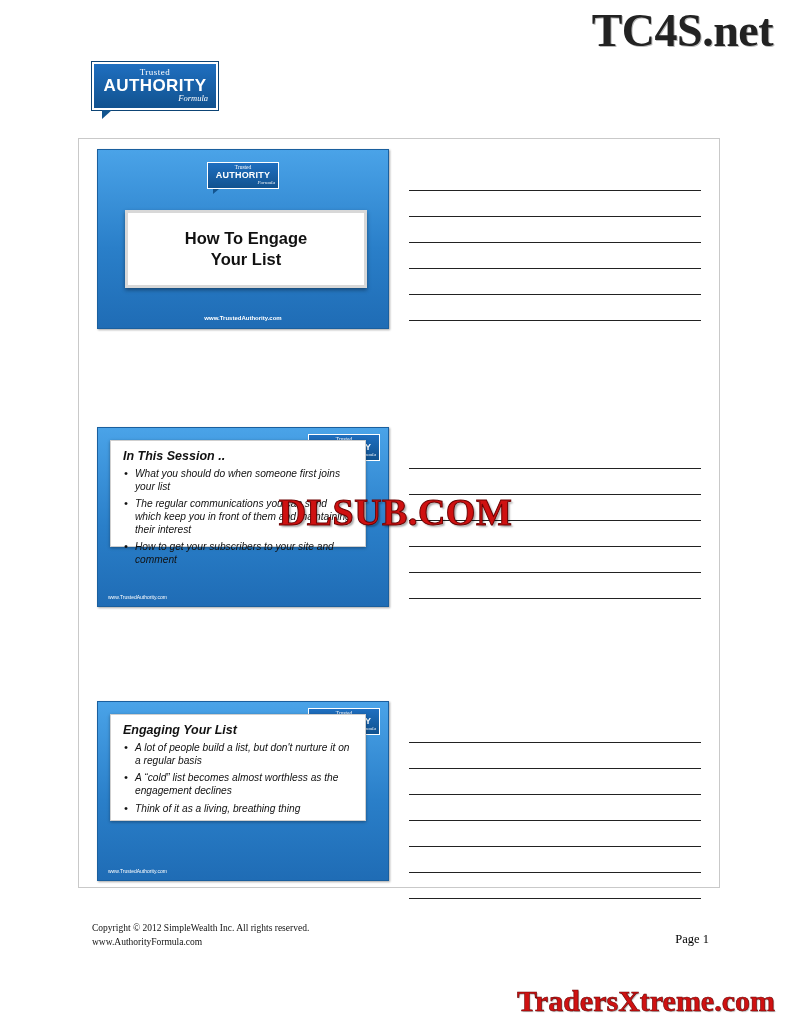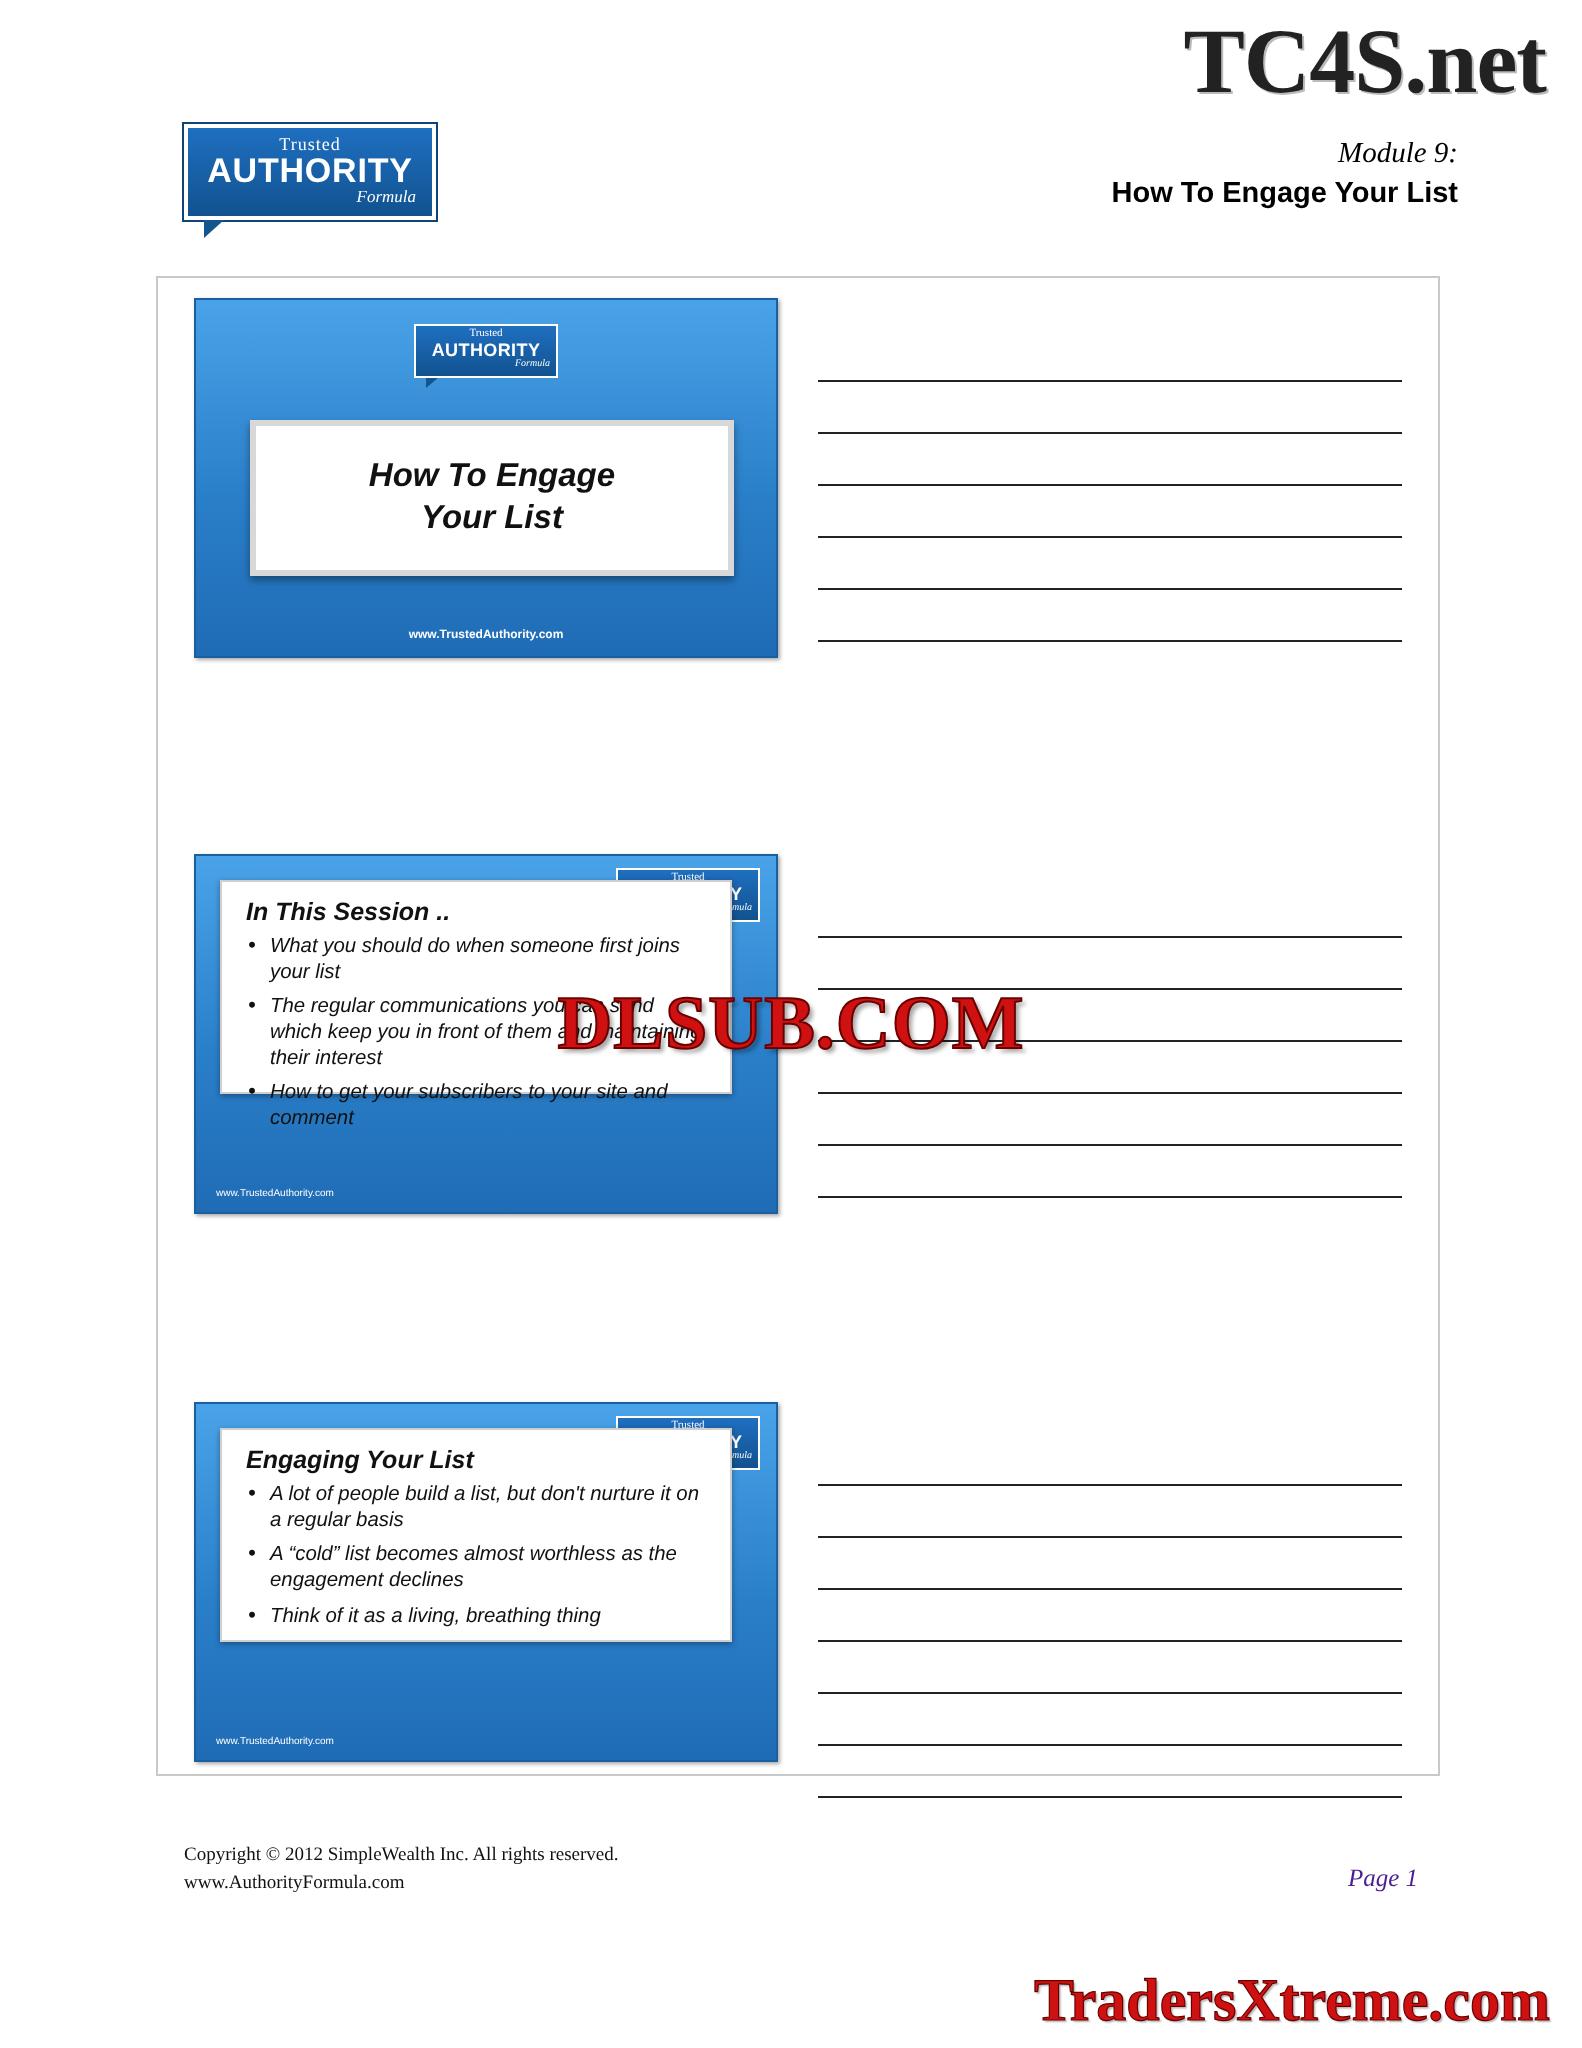--- a/index.html
+++ b/index.html
@@ -166,21 +166,20 @@
     border: 3px solid #d8d8d8;
     box-shadow: 0 2px 4px rgba(0,0,0,0.4);
     display: flex;
     align-items: center;
     justify-content: center;
     text-align: center;
   }
   .title-card-text {
     font-size: 16.5px;
     font-weight: bold;
-    font-style: italic;
     color: #111;
     line-height: 1.25;
     font-family: "Liberation Sans", sans-serif;
   }
   .slide-url {
     position: absolute;
     bottom: 7px;
     width: 100%;
     text-align: center;
     color: #ffffff;
@@ -282,23 +281,22 @@
     font-size: 9.5px;
     font-family: "Liberation Serif", serif;
     color: #111;
     line-height: 1.45;
   }
   .footer-right {
     position: absolute;
     right: 20px;
     top: 10px;
     font-size: 12.5px;
-    font-style: italic;
-    font-family: "Liberation Serif", serif;
-    color: #4c1d95;
+    font-family: "Liberation Serif", serif;
+    color: #000000;
     margin-left: 24px;
   }
 
   .bottom-watermark {
     position: absolute;
     right: 16px;
     bottom: 6px;
     font-family: "Liberation Serif", serif;
     font-weight: bold;
     font-size: 30px;
@@ -313,24 +311,20 @@
 <div class="top-watermark">TC4S.net</div>
 
 <div class="page-header">
   <div class="brand-logo">
     <div class="logo-box">
       <div class="logo-trusted">Trusted</div>
       <div class="logo-authority">AUTHORITY</div>
       <div class="logo-formula">Formula</div>
     </div>
     <div class="logo-tail"></div>
-  </div>
-  <div class="header-title">
-    <div class="header-module">Module 9:</div>
-    <div class="header-sub">How To Engage Your List</div>
   </div>
 </div>
 
 <div class="sheet">
 
   <div class="slide-row row-1">
     <div class="slide title-slide">
       <div class="slide-mini-logo">
         <div class="mini-box">
           <div class="mini-trusted">Trusted</div>

